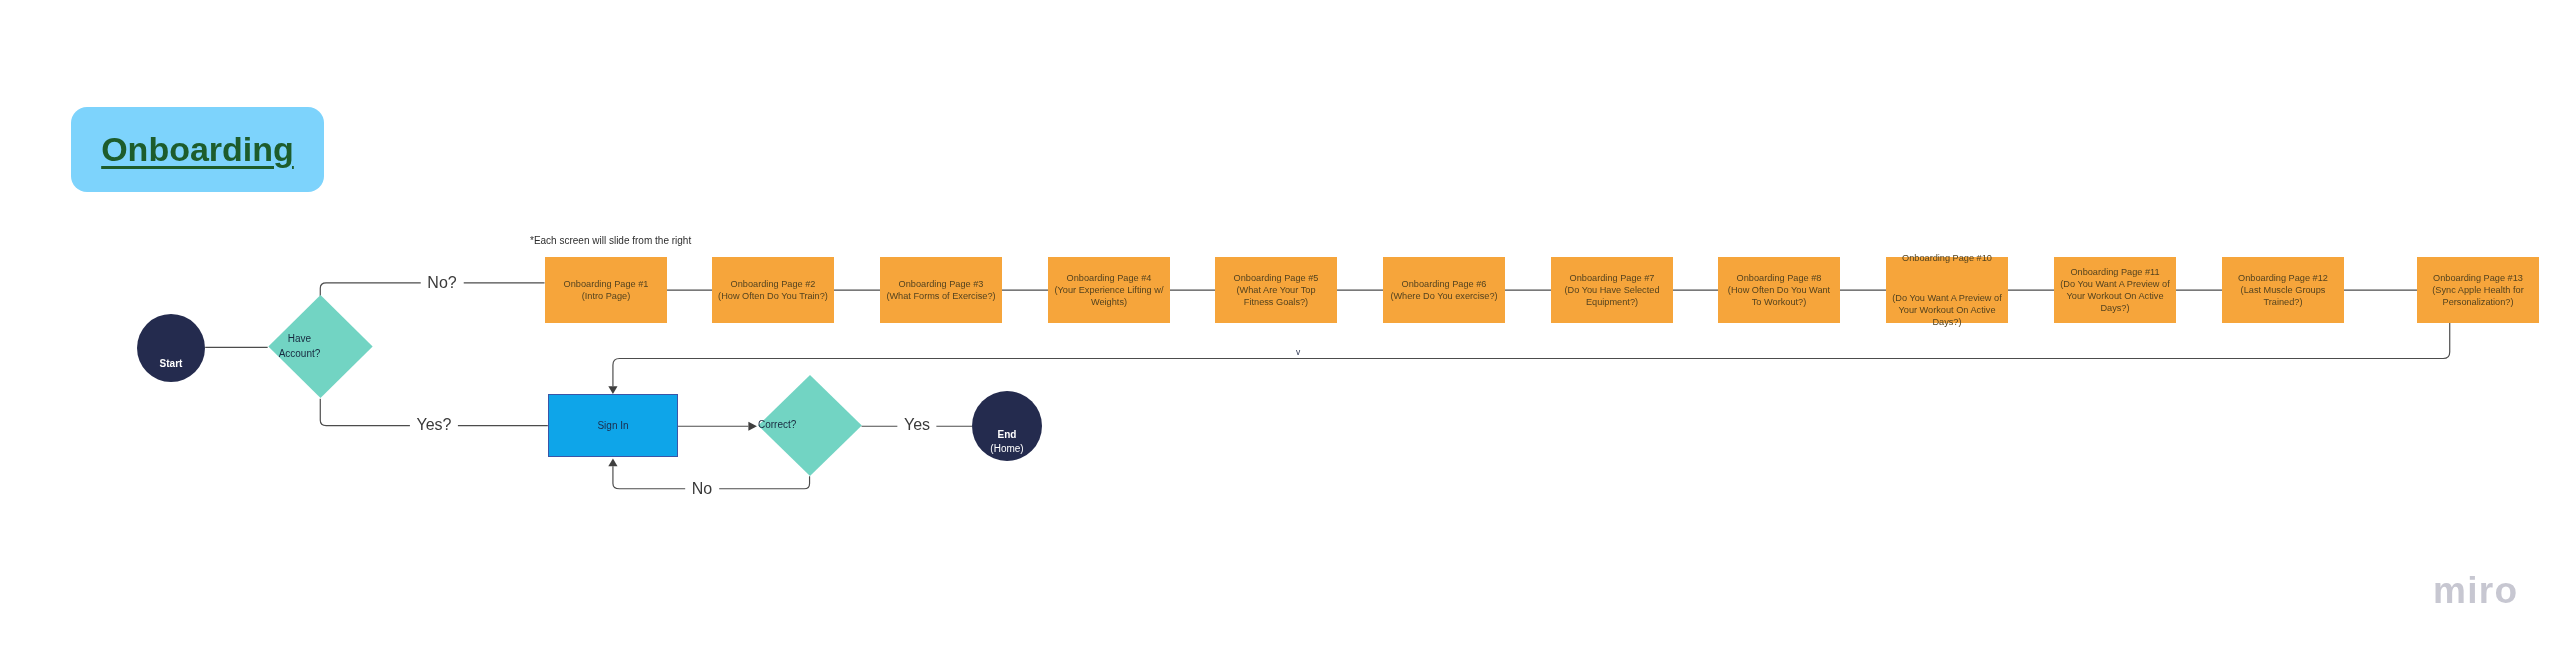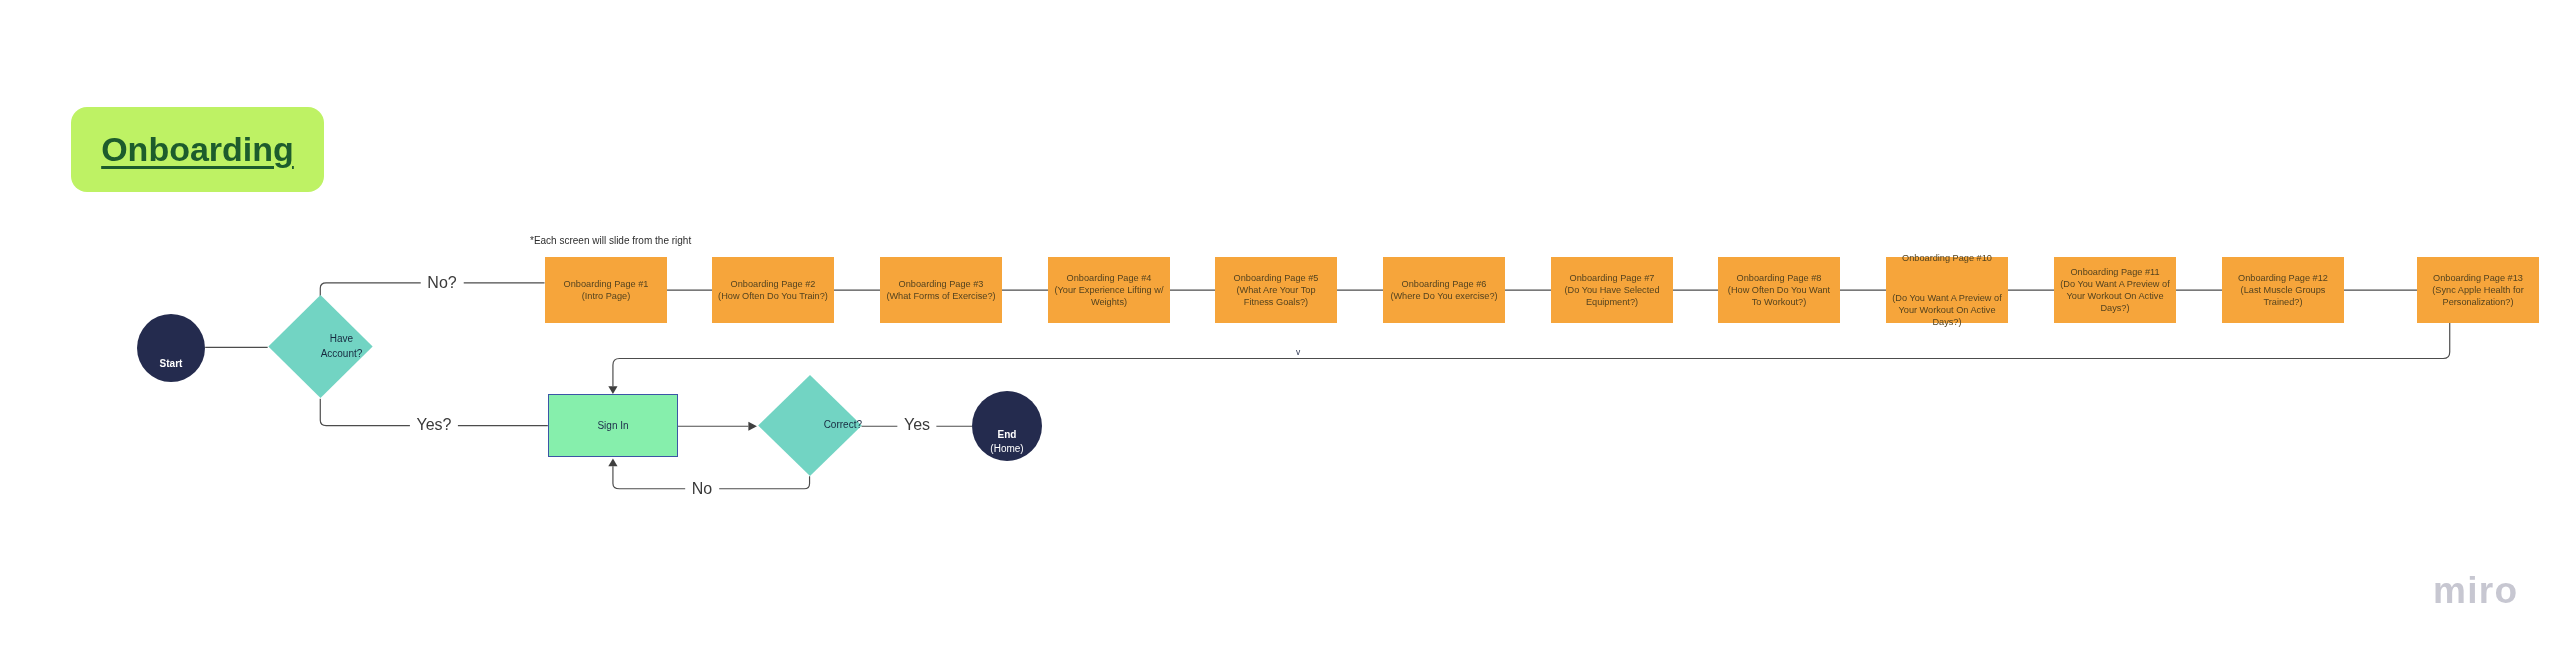--- a/index.html
+++ b/index.html
@@ -7,21 +7,21 @@
     width:2576px;height:671px;position:relative;overflow:hidden;
     font-family:"Liberation Sans","DejaVu Sans",sans-serif;
   }
   .board{position:absolute;inset:0;}
   svg.wires{position:absolute;left:0;top:0;width:2576px;height:671px;}
   svg.wires path, svg.wires line{fill:none;stroke:#4c4c4c;stroke-width:1.8px;}
   svg.wires polygon{fill:#3f3f3f;stroke:none;}
 
   .title-card{
     position:absolute;left:71px;top:107px;width:253px;height:85px;
-    background:#bef264;border-radius:16px;
+    background:#7dd3fc;border-radius:16px;
     display:flex;align-items:center;justify-content:center;
   }
   .title-card .title-text{
     font-size:34px;font-weight:bold;color:#1d5c2c;
     text-decoration:underline;text-decoration-thickness:2.6px;text-underline-offset:4.6px;
   }
 
   .note{
     position:absolute;left:530px;top:235px;
     font-size:10px;color:#2d2d2d;white-space:nowrap;
@@ -31,35 +31,35 @@
     position:absolute;border-radius:50%;background:#242b4e;
     display:flex;flex-direction:column;align-items:center;justify-content:center;
     text-align:center;color:#ffffff;
   }
   .circle-node .c1{font-size:10px;font-weight:bold;line-height:1.4;margin-top:31px;}
   .circle-node .c2{font-size:10px;line-height:1.3;}
 
   .diamond{position:absolute;}
   .diamond svg{position:absolute;left:0;top:0;width:100%;height:100%;}
   .diamond .d-label{
-    position:absolute;inset:0;display:flex;align-items:center;justify-content:flex-end;
+    position:absolute;inset:0;display:flex;align-items:center;justify-content:flex-start;
     text-align:center;font-size:10px;color:#17293f;line-height:1.45;
   }
   .diamond .d-label span{display:block;max-width:63px;}
 
   .page-box{
     position:absolute;top:257px;width:122px;height:66px;background:#f6a53b;
     display:flex;flex-direction:column;align-items:center;justify-content:center;
     text-align:center;color:#54431f;font-size:9.2px;line-height:1.32;
     padding:0 6px;box-sizing:border-box;
   }
 
   .signin-box{
     position:absolute;left:548px;top:394px;width:130px;height:63px;
-    background:#86efac;border:1.6px solid #3c55a6;box-sizing:border-box;
+    background:#0ea5e9;border:1.6px solid #3c55a6;box-sizing:border-box;
     display:flex;align-items:center;justify-content:center;
     font-size:10px;color:#1c2b4a;
   }
 
   .edge-label{
     position:absolute;transform:translate(-50%,-50%);
     background:#ffffff;padding:0 6.6px;
     font-size:16px;color:#3a3a3a;white-space:nowrap;text-align:right;
   }
   .v-mark{

